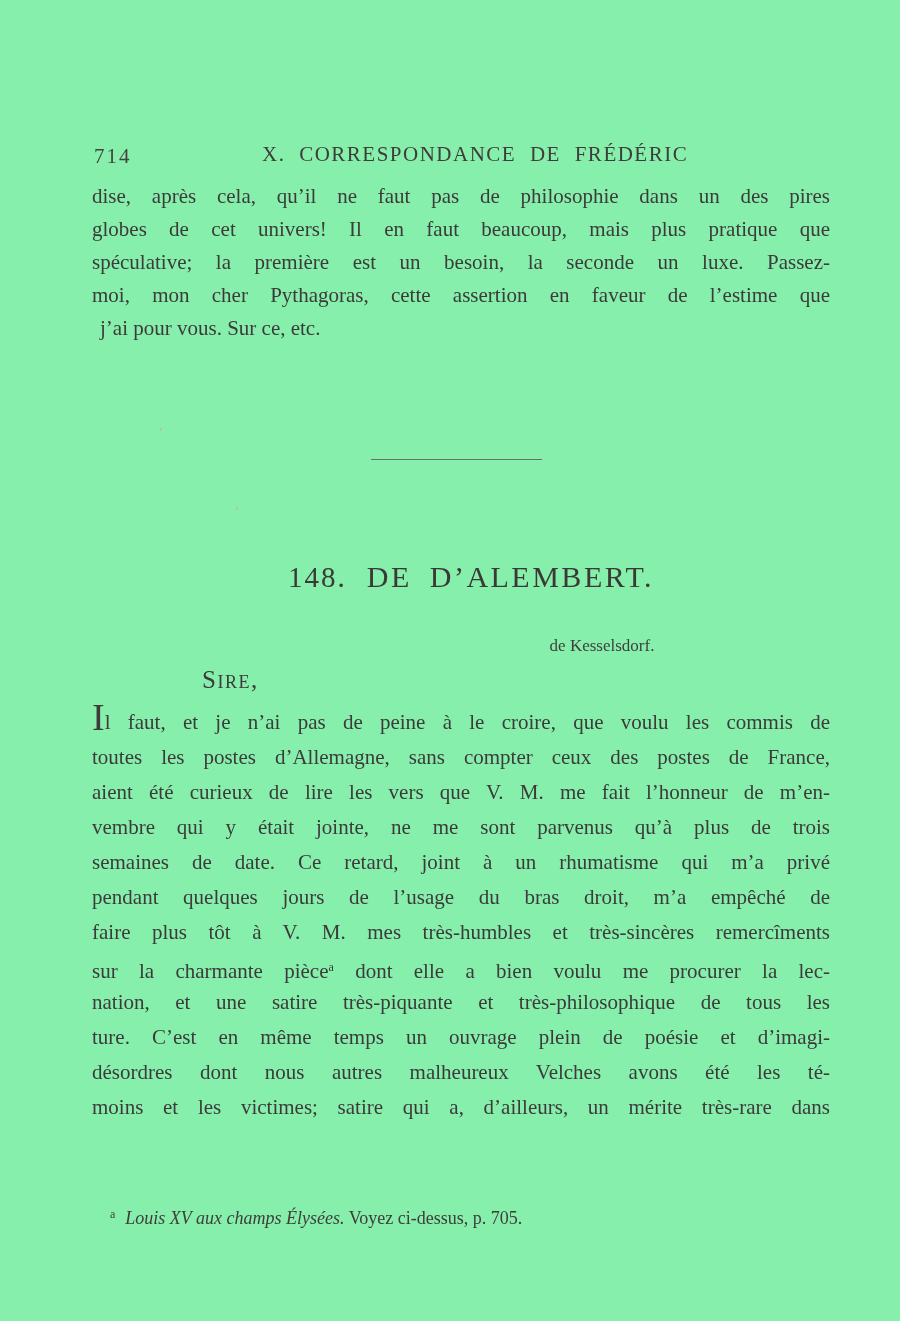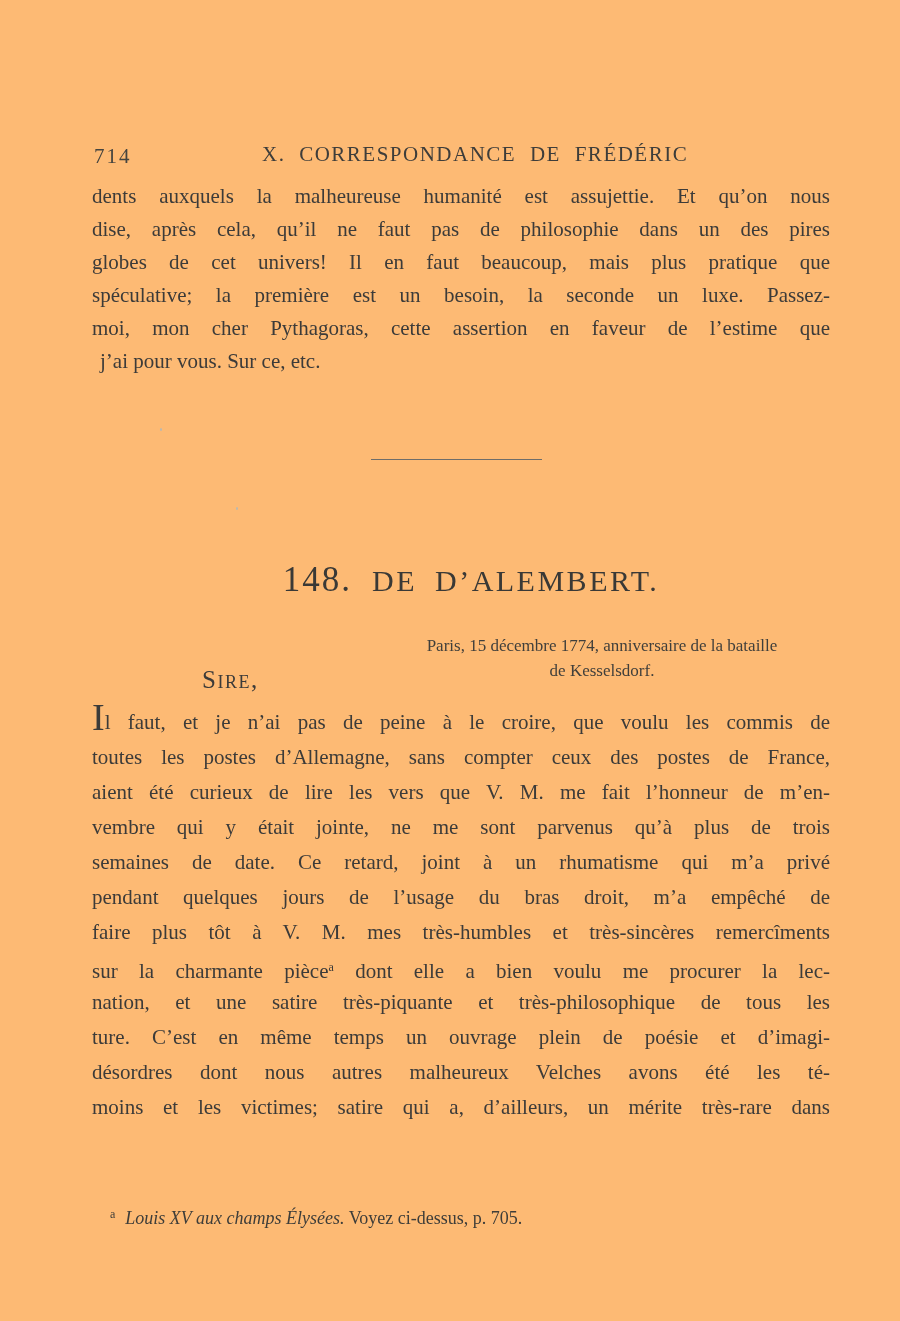--- a/index.html
+++ b/index.html
@@ -4,21 +4,21 @@
 <style>
   html, body { margin: 0; padding: 0; }
   body {
     width: 900px; height: 1321px;
     background: #ffffff;
     font-family: "Liberation Serif", serif;
   }
   .page {
     position: relative;
     width: 900px; height: 1321px;
-    background: #fdba74;
+    background: #86efac;
     color: #3c3b39;
     overflow: hidden;
   }
   
   .running-header {
     position: absolute; top: 140px; left: 92px; width: 738px; height: 30px;
   }
   .pagenum {
     position: absolute; left: 2px; top: 4px;
     font-size: 21px; letter-spacing: 2px; color: #45443f;
@@ -55,21 +55,21 @@
     position: absolute; top: 459px; left: 371px; width: 171px; height: 0;
     border: none; border-top: 1.4px solid #6e6d69; margin: 0;
   }
   
   .letter-heading {
     position: absolute; top: 560px; left: 92px; width: 758px;
     text-align: center; font-weight: normal;
     font-size: 30px; color: #3a3936; margin: 0;
     white-space: nowrap;
   }
-  .letter-heading .num { letter-spacing: 2px; margin-right: 20px; font-size: 35px; }
+  .letter-heading .num { letter-spacing: 2px; margin-right: 20px; font-size: 29px; }
   .letter-heading .title { letter-spacing: 2.5px; word-spacing: 8px; }
   
   .dateline {
     position: absolute; top: 633px; left: 387px; width: 430px;
     text-align: center; font-size: 17px; line-height: 25px; color: #403f3b;
   }
   
   .salutation {
     position: absolute; top: 666px; left: 202px;
     font-size: 25px; font-variant: small-caps; letter-spacing: 1.5px;
@@ -91,40 +91,38 @@
 <body>
 
 <div class="page">
 
   <header class="running-header">
     <span class="pagenum">714</span>
     <span class="running-title">X. CORRESPONDANCE DE FRÉDÉRIC</span>
   </header>
 
   <section class="para prev">
-      <div class="line">dents auxquels la malheureuse humanité est assujettie. Et qu’on nous</div>
       <div class="line">dise, après cela, qu’il ne faut pas de philosophie dans un des pires</div>
       <div class="line">globes de cet univers! Il en faut beaucoup, mais plus pratique que</div>
       <div class="line">spéculative; la première est un besoin, la seconde un luxe. Passez-</div>
       <div class="line">moi, mon cher Pythagoras, cette assertion en faveur de l’estime que</div>
       <div class="line last">j’ai pour vous.  Sur ce, etc.</div>
     </section>
 
   <div class="speck s1"></div>
 
   <hr class="divider">
 
   <div class="speck s2"></div>
 
   <h2 class="letter-heading">
     <span class="num">148.</span><span class="title">DE D’ALEMBERT.</span>
   </h2>
 
   <div class="dateline">
-    <div>Paris, 15 décembre 1774, anniversaire de la bataille</div>
     <div>de Kesselsdorf.</div>
   </div>
 
   <div class="salutation">Sire,</div>
 
   <section class="para body-text">
       <div class="line"><span class="initial">I</span><span>l faut, et je n’ai pas de peine à le croire, que voulu les commis de</span></div>
       <div class="line">toutes les postes d’Allemagne, sans compter ceux des postes de France,</div>
       <div class="line">aient été curieux de lire les vers que V. M. me fait l’honneur de m’en-</div>
       <div class="line">vembre qui y était jointe, ne me sont parvenus qu’à plus de trois</div>

